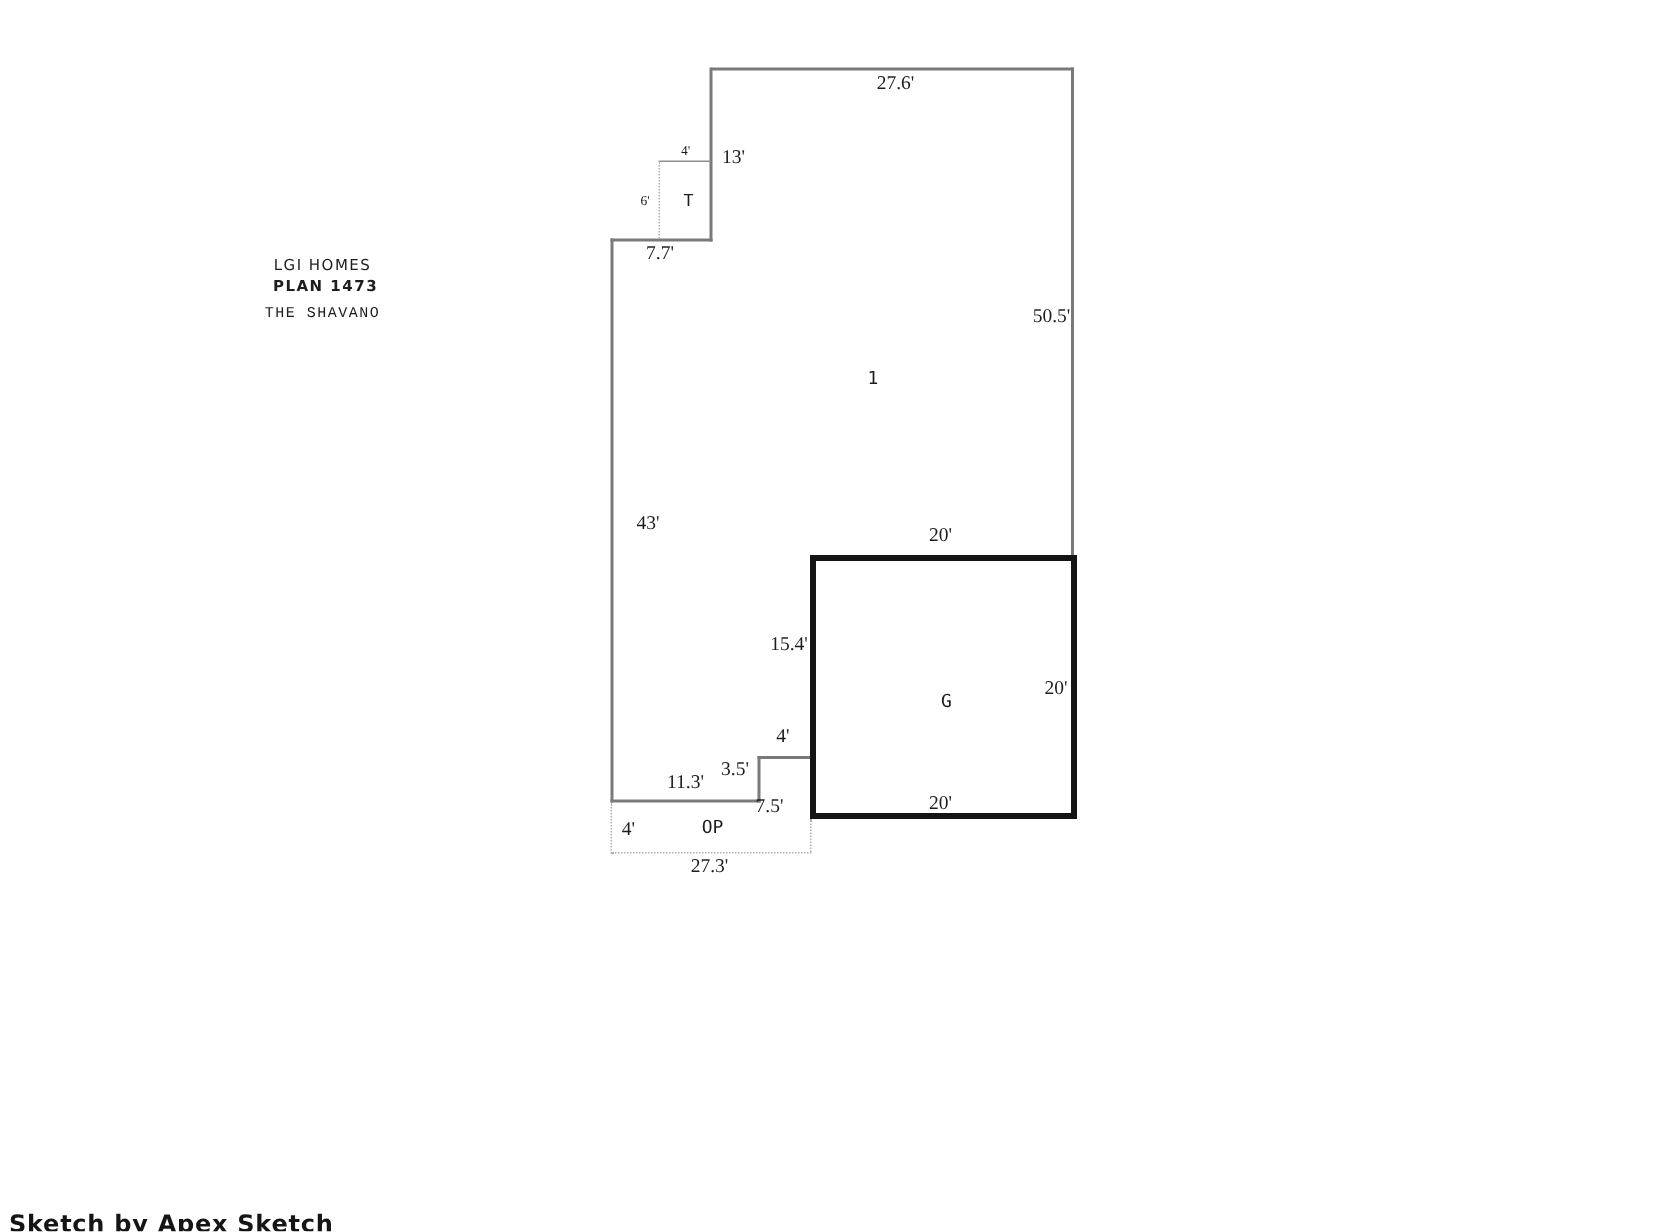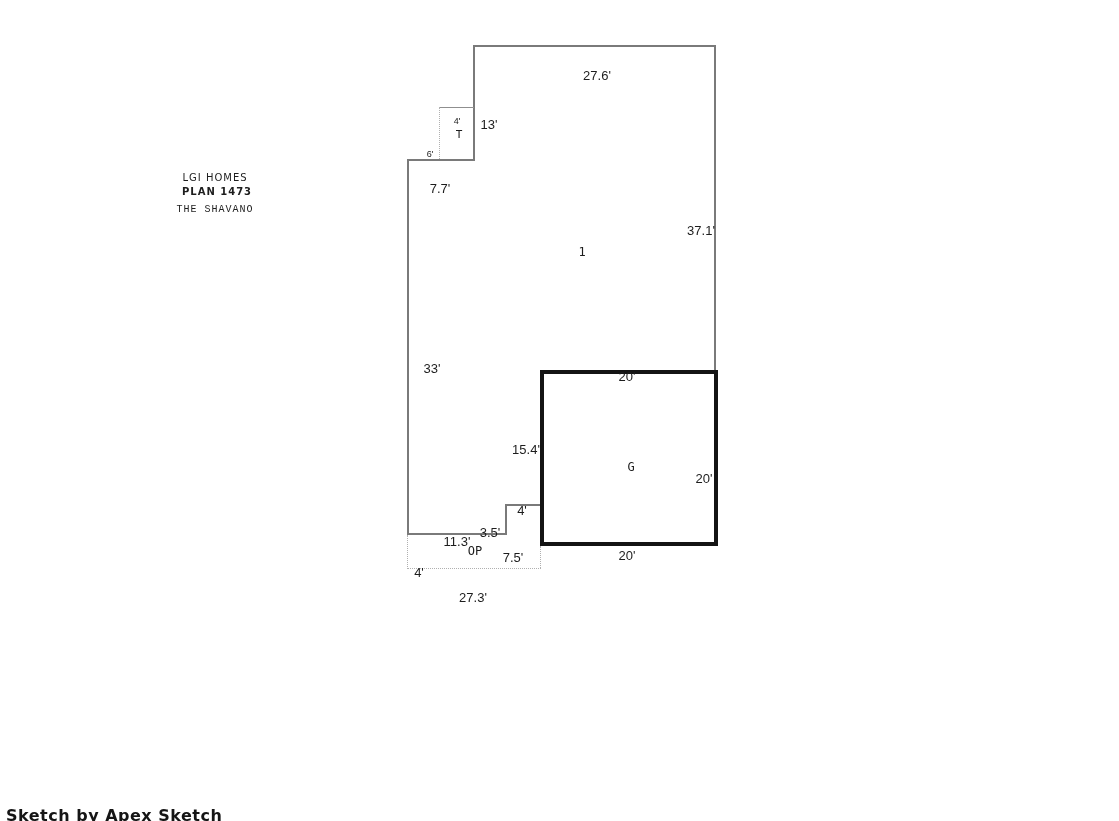--- a/index.html
+++ b/index.html
@@ -10,22 +10,22 @@
   .line{position:absolute;background:var(--wall,#7a7a7a);}
   .thinline{position:absolute;background:var(--stoop-line,#8f8f8f);}
   .dotted-v{position:absolute;width:0;border-left:1px dotted var(--dotted,#b0b0b0);}
   .dotted-h{position:absolute;height:0;border-top:1px dotted var(--dotted,#b0b0b0);}
   .garage{
     position:absolute;box-sizing:border-box;
     border:4px solid var(--garage-wall,#141414);background:#ffffff;
   }
   .dim{
     position:absolute;transform:translate(-50%,-50%);
-    font-family:Liberation Sans, sans-serif;
-    font-size:13px;color:var(--text,#1d1d1d);white-space:nowrap;line-height:1;margin-top:20px;
+    font-family:Liberation Serif, serif;
+    font-size:13px;color:var(--text,#1d1d1d);white-space:nowrap;line-height:1;
   }
   .dim.small{font-size:9px;}
   .arealbl{
     position:absolute;transform:translate(-50%,-50%);
     font-family:"DejaVu Sans Mono","Liberation Mono",monospace;
     font-size:12px;color:var(--text,#1d1d1d);white-space:nowrap;line-height:1;
   }
   .title-line{
     position:absolute;transform:translate(-50%,-50%);
     font-size:10px;letter-spacing:1px;color:var(--text,#1d1d1d);white-space:nowrap;line-height:1;
@@ -62,22 +62,22 @@
   <div class="dotted-h" style="left:407px;top:568px;width:134px;"></div>
   <div class="dotted-v" style="left:540px;top:546px;height:22px;"></div>
 
   <div class="garage" style="left:540px;top:370px;width:178px;height:176px;"></div>
 
   <div class="dim" style="left:597px;top:55px;">27.6'</div>
   <div class="dim" style="left:489px;top:104px;">13'</div>
   <div class="dim small" style="left:457px;top:101px;">4'</div>
   <div class="dim small" style="left:430px;top:134px;">6'</div>
   <div class="dim" style="left:440px;top:168px;">7.7'</div>
-  <div class="dim" style="left:701px;top:210px;">37.1'</div>
-  <div class="dim" style="left:432px;top:348px;">33'</div>
+  <div class="dim" style="left:701px;top:210px;">50.5'</div>
+  <div class="dim" style="left:432px;top:348px;">43'</div>
   <div class="dim" style="left:627px;top:356px;">20'</div>
   <div class="dim" style="left:526px;top:429px;">15.4'</div>
   <div class="dim" style="left:704px;top:458px;">20'</div>
   <div class="dim" style="left:522px;top:490px;">4'</div>
   <div class="dim" style="left:490px;top:512px;">3.5'</div>
   <div class="dim" style="left:457px;top:521px;">11.3'</div>
   <div class="dim" style="left:513px;top:537px;">7.5'</div>
   <div class="dim" style="left:627px;top:535px;">20'</div>
   <div class="dim" style="left:419px;top:552px;">4'</div>
   <div class="dim" style="left:473px;top:577px;">27.3'</div>

